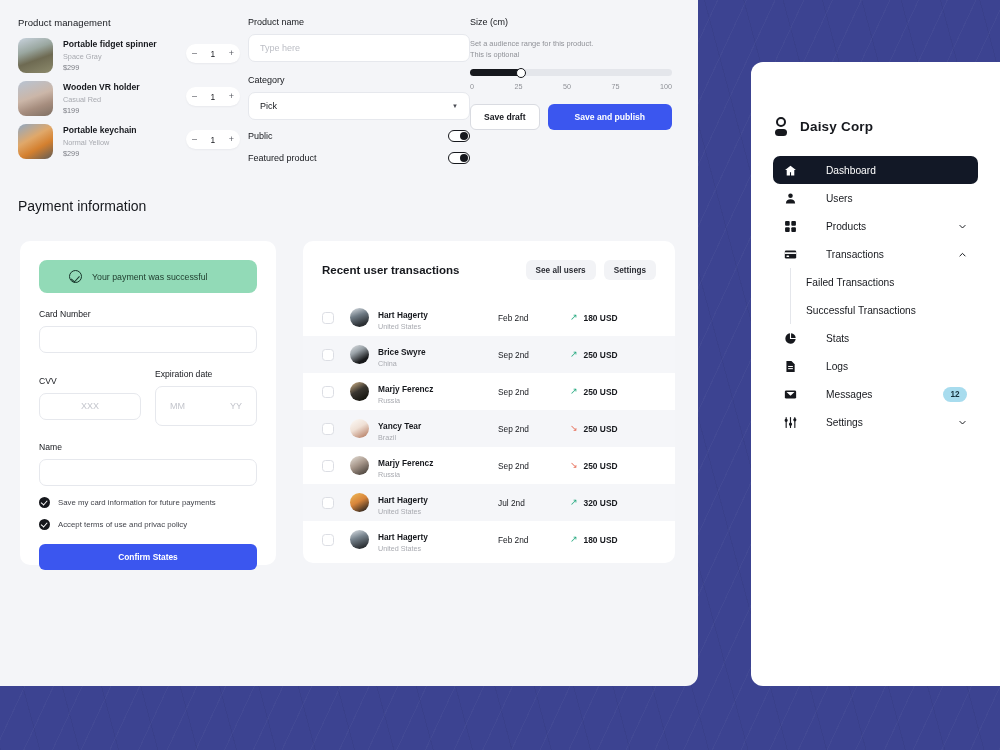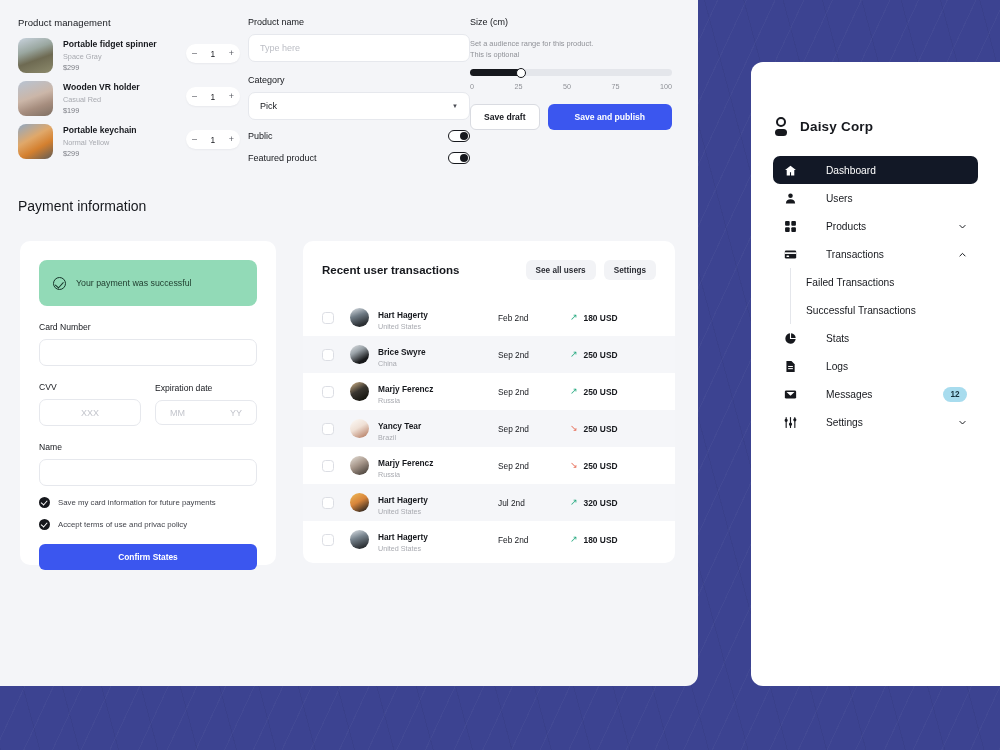--- a/index.html
+++ b/index.html
@@ -141,22 +141,22 @@
     position: absolute; left: 18px; top: 198px;
     font-size: 14px; color: #16181d; font-weight: normal;
   }
   .pay-card {
     position: absolute; left: 20px; top: 241px;
     width: 256px; height: 324px;
     background: #ffffff; border-radius: 10px;
     padding: 19px 19px 0 19px;
   }
   .success-banner {
-    height: 46px; border-radius: 8px; background: #92dab7;
-    display: flex; align-items: center; padding: 0 14px; gap: 10px;
+    height: 33px; border-radius: 8px; background: #92dab7;
+    display: flex; align-items: center; padding: 0 30px; gap: 10px;
   }
   .success-banner .stxt { font-size: 8.8px; color: #1d3a2c; }
   .check-circle {
     width: 13px; height: 13px; border-radius: 50%;
     border: 1.3px solid #16352a; position: relative; flex: 0 0 13px;
   }
   .check-circle::after {
     content: ""; position: absolute; left: 3.2px; top: 2.6px;
     width: 4px; height: 6.5px;
     border-right: 1.3px solid #16352a; border-bottom: 1.3px solid #16352a;
@@ -166,21 +166,21 @@
   .pf-input {
     width: 100%; height: 27px; border-radius: 7px;
     background: #ffffff; border: 1px solid #e6e8ed;
     font-size: 9px; color: #16181d; padding: 0 11px;
     outline: none; font-family: inherit;
   }
   .pf-input::placeholder { color: #c3c5cc; }
   .pf-two { display: flex; gap: 14px; align-items: center; }
   .pf-two > div { flex: 1 1 0; }
   .exp-box {
-    width: 100%; height: 25px; border-radius: 7px;
+    width: 100%; height: 40px; border-radius: 7px;
     background: #ffffff; border: 1px solid #e6e8ed;
     display: flex; align-items: center; padding: 0 14px;
   }
   .exp-box input {
     border: none; outline: none; font-size: 9px; width: 50%;
     font-family: inherit; color: #16181d; background: transparent;
   }
   .exp-box input::placeholder { color: #c3c5cc; }
   .cvv-center { text-align: center; }
   .chk-row { display: flex; align-items: center; gap: 8px; margin-top: 11px; }

